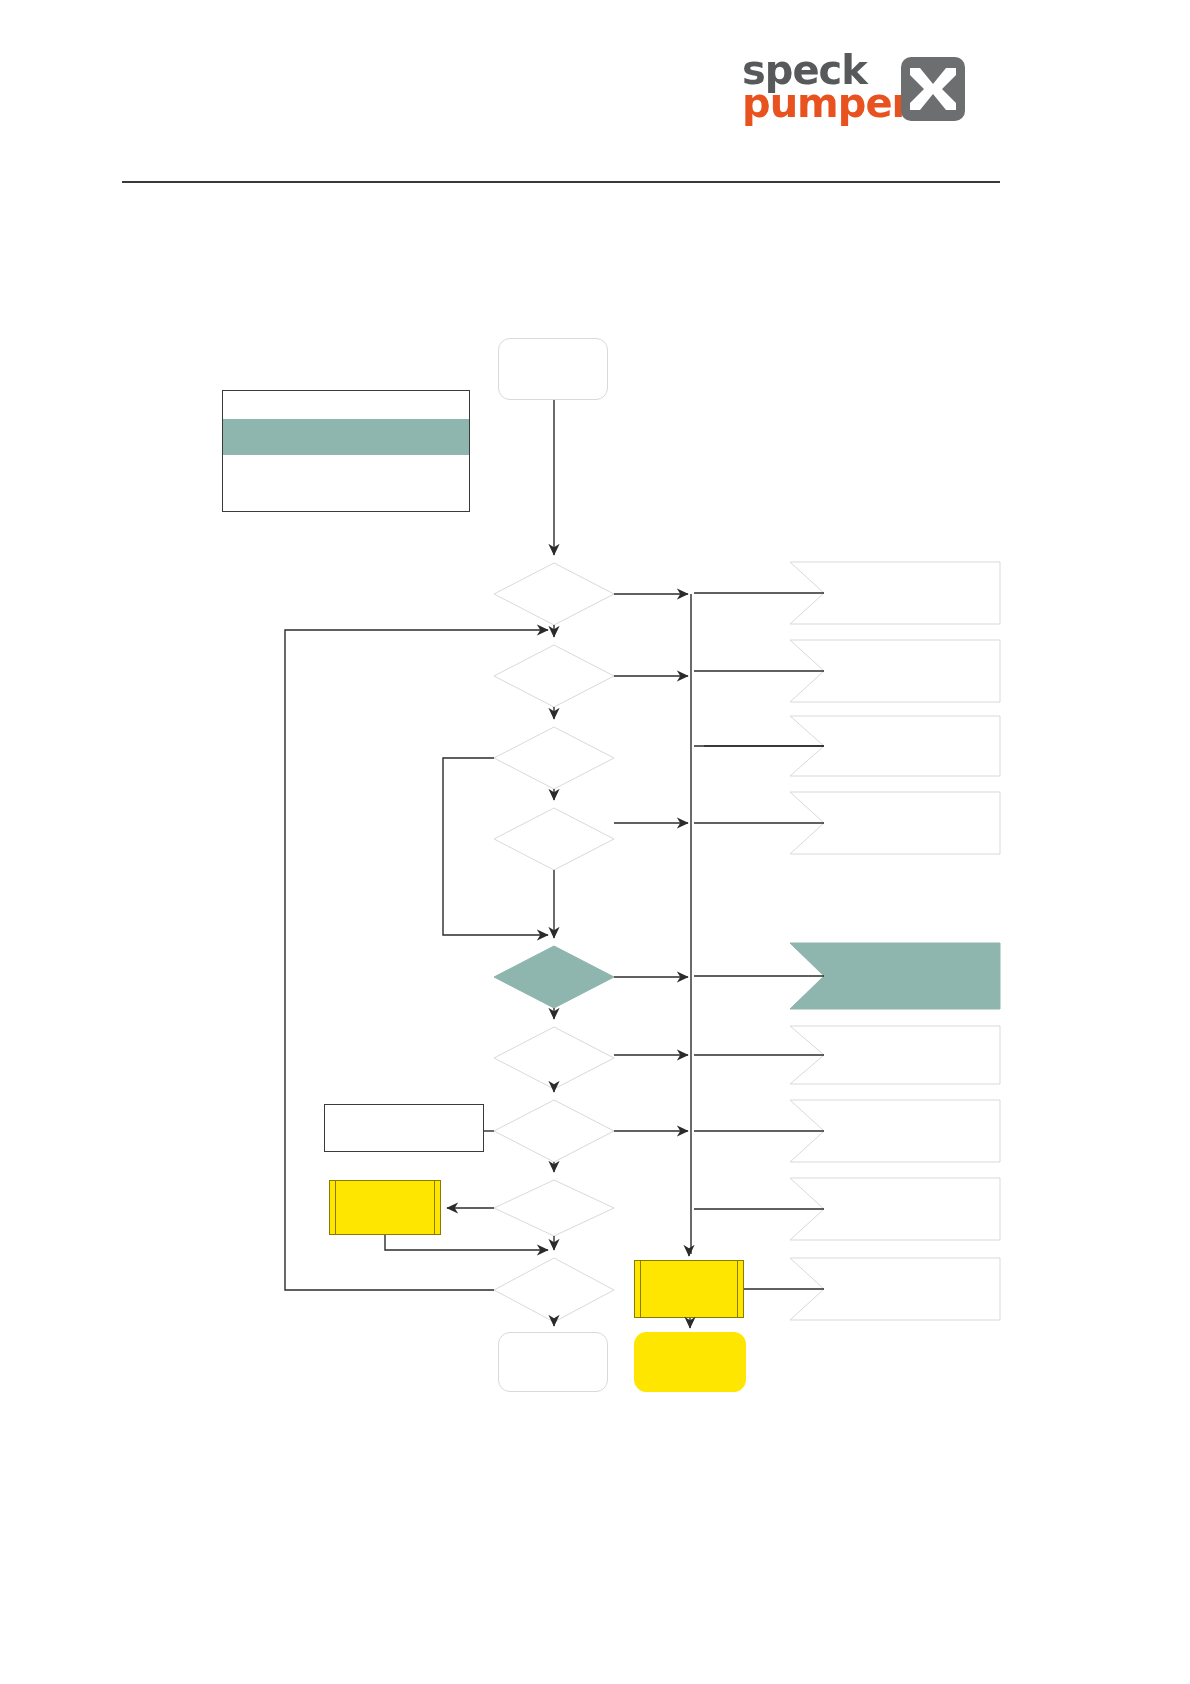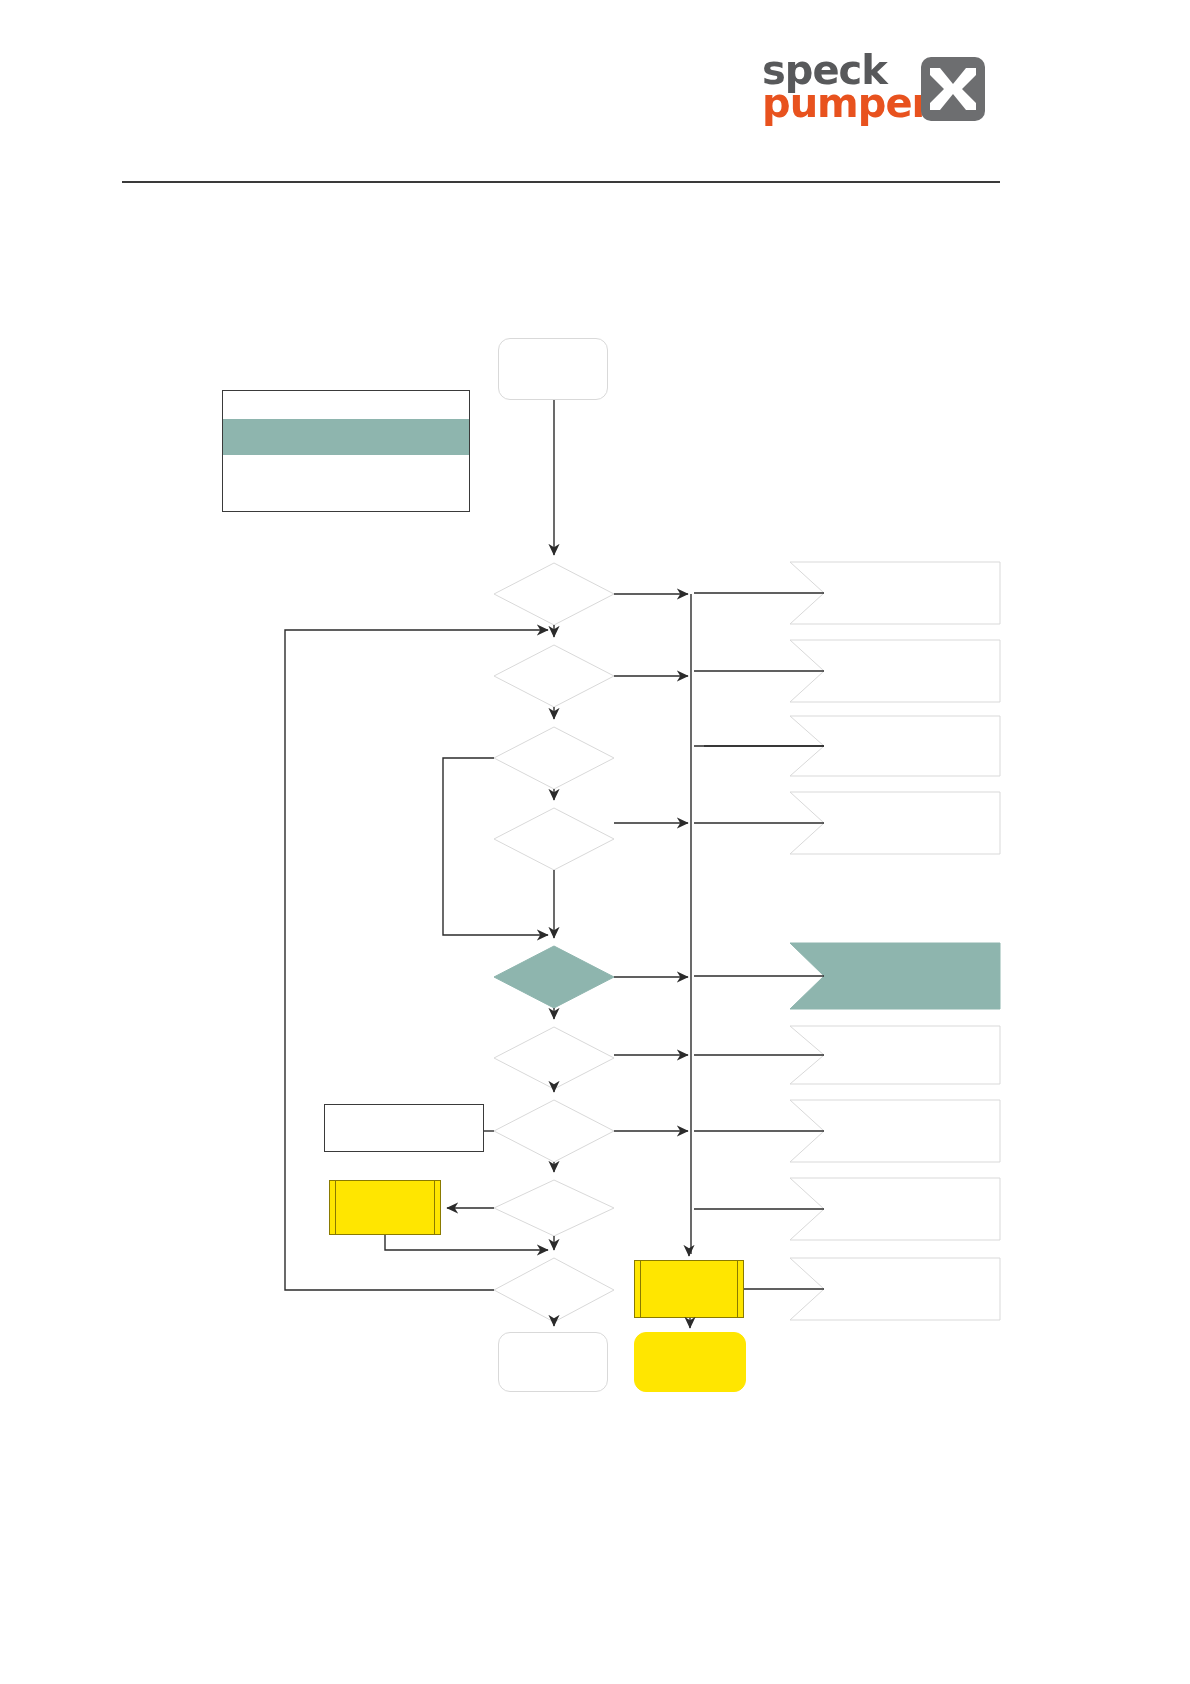--- a/index.html
+++ b/index.html
@@ -18,21 +18,20 @@
     overflow: hidden;
   }
 
   
   .logo {
     position: absolute;
     left: 742px;
     top: 50px;
     width: 210px;
     height: 80px;
-    margin-left: 20px;
   }
   .logo-speck {
     position: absolute;
     left: 0;
     top: 0;
     font-size: 40px;
     font-weight: bold;
     letter-spacing: -1px;
     color: #58595b;
     line-height: 40px;

